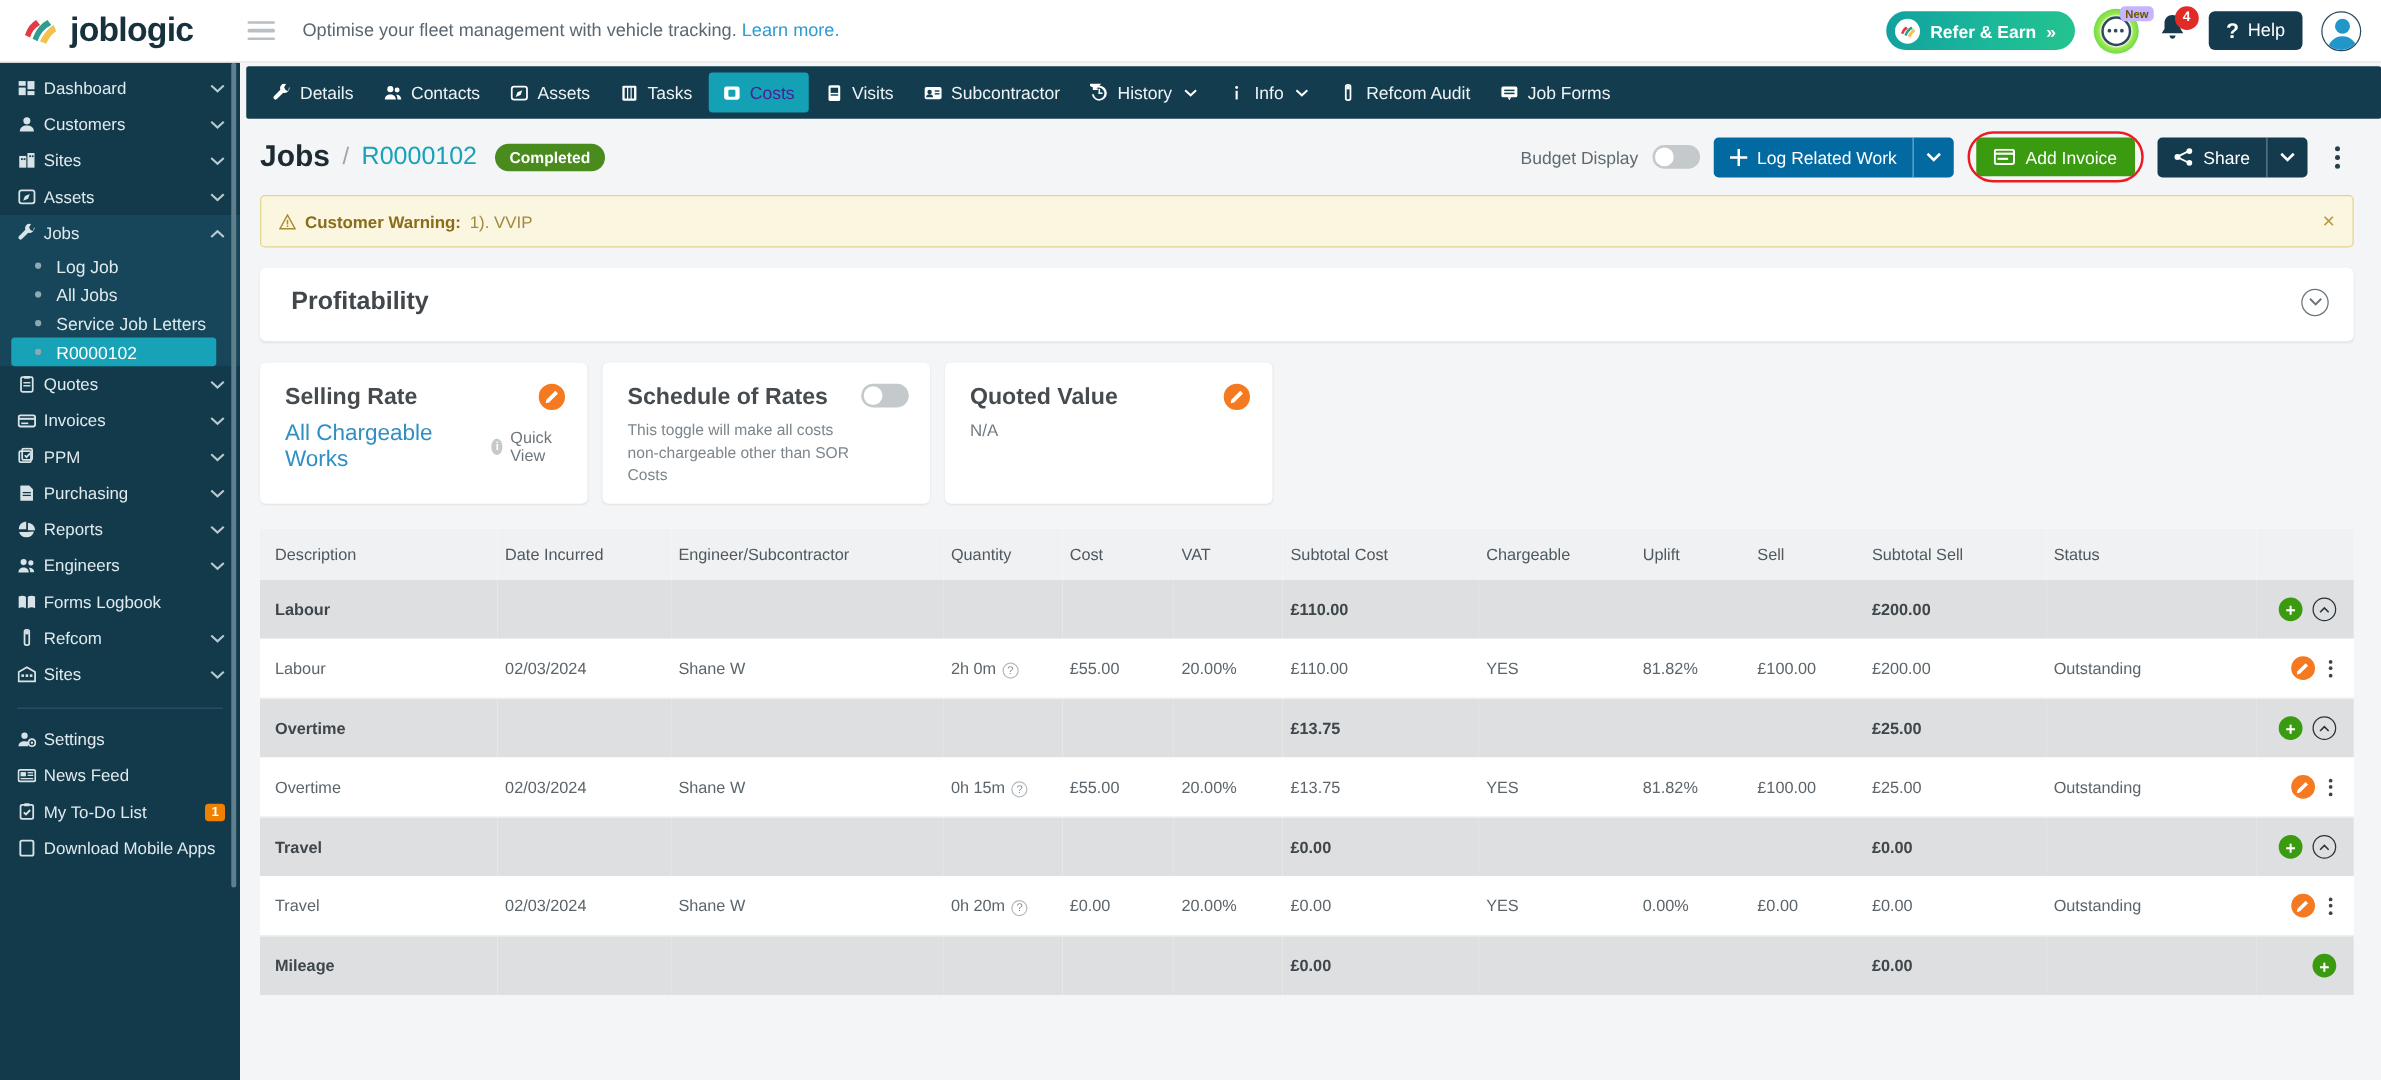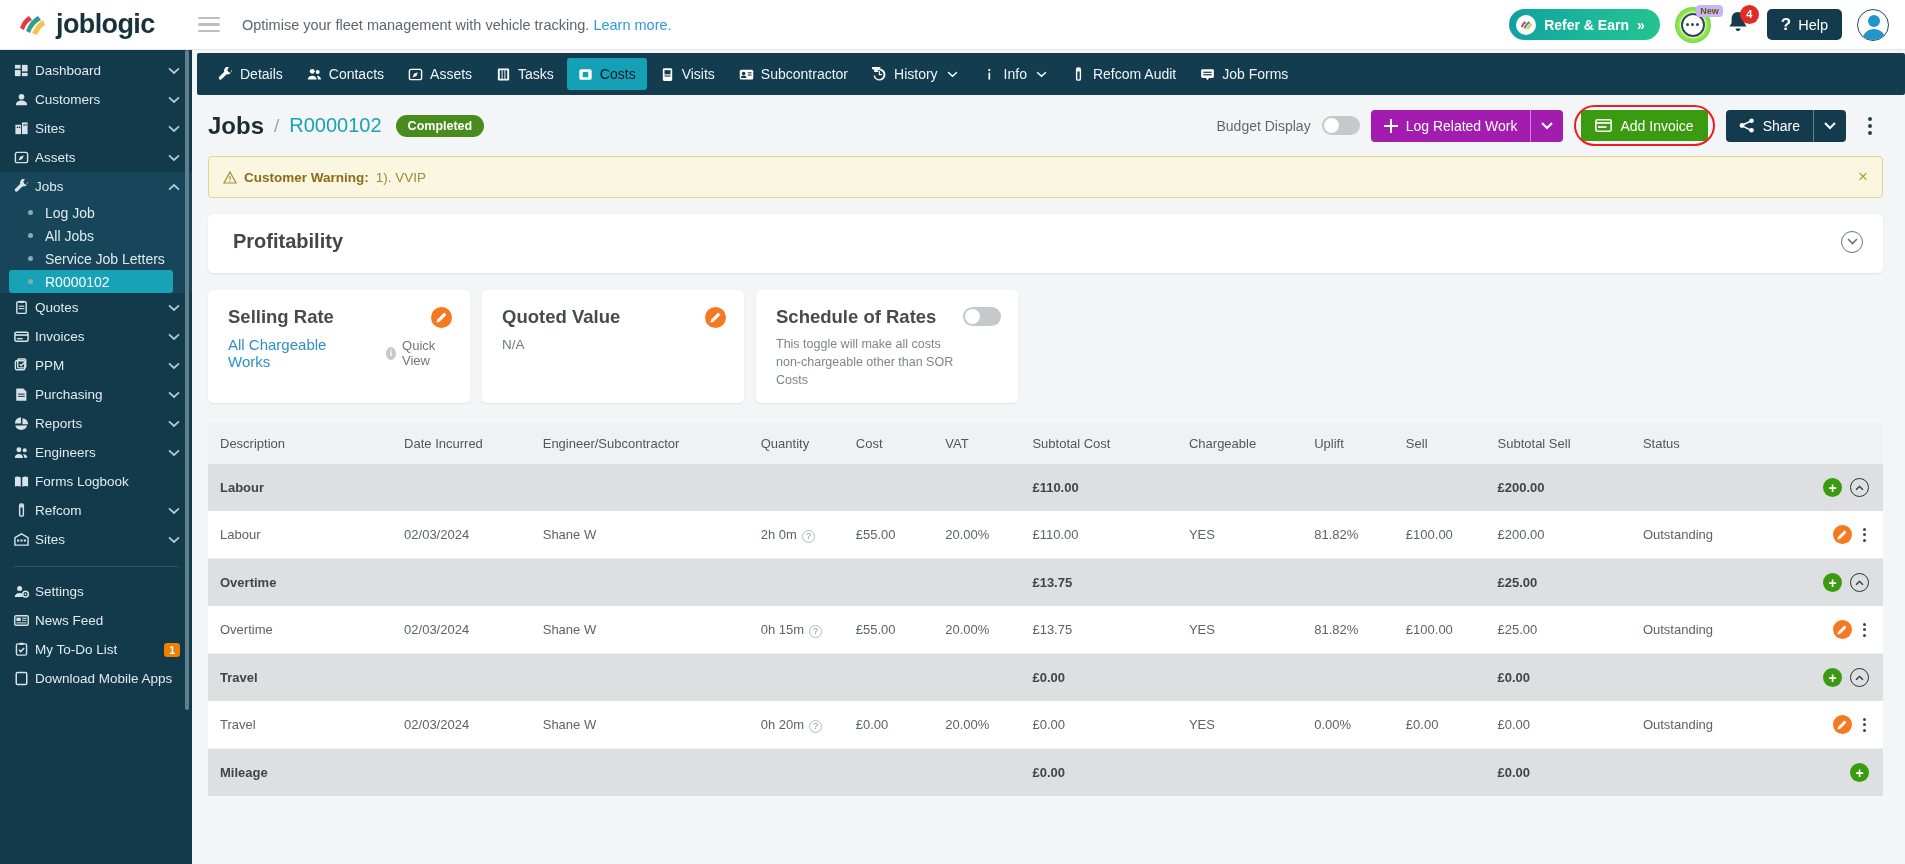--- a/index.html
+++ b/index.html
@@ -95,21 +95,21 @@
   .main { flex: 1; min-width: 0; display: flex; flex-direction: column; background: #f4f5f6; overflow: hidden; position: relative; }
 
   .tabbar {
     background: #133c4f; height: 42px; min-height: 42px; display: flex; align-items: center;
     padding: 0 10px; gap: 2px; margin: 3px 0 0 5px; border-radius: 2px;
   }
   .tab {
     display: flex; align-items: center; gap: 7px; height: 32px; padding: 0 11px;
     color: #eef4f6; font-size: 14px; cursor: pointer; border-radius: 3px; white-space: nowrap;
   }
-  .tab.active { background: #14a0b5; color: #0f172a; }
+  .tab.active { background: #14a0b5; color: #4c1d95; }
   .tab .tico { display: flex; align-items: center; }
   .tab .tchev { font-size: 10px; margin-left: 2px; }
 
   
   .page-head {
     display: flex; align-items: center; padding: 10px 22px 8px 16px; gap: 10px;
   }
   .crumb-jobs { font-size: 24px; font-weight: 700; color: #1d2b33; }
   .crumb-sep { font-size: 19px; color: #9aa5ac; }
   .crumb-id { font-size: 20px; color: #17a2b8; font-weight: 500; cursor: pointer; }
@@ -117,21 +117,21 @@
     background: #4a8b1e; color: #fff; font-size: 12.5px; font-weight: 600;
     border-radius: 11px; padding: 4px 12px; margin-left: 4px;
   }
   .head-actions { margin-left: auto; display: flex; align-items: center; gap: 11px; }
   .budget-label { font-size: 14px; color: #5d6a72; }
   .toggle {
     width: 38px; height: 19px; border-radius: 10px; background: #c4c9cc; position: relative; cursor: pointer;
   }
   .toggle .knob { position: absolute; left: 2px; top: 2px; width: 15px; height: 15px; border-radius: 50%; background: #fff; }
   .btn-green {
-    display: flex; align-items: center; background: #a21caf; color: #fff; height: 32px;
+    display: flex; align-items: center; background: #0369a1; color: #fff; height: 32px;
     border-radius: 4px; font-size: 14px; cursor: pointer; overflow: hidden;
   }
   .btn-green .main-part { display: flex; align-items: center; gap: 8px; padding: 0 13px; height: 100%; }
   .btn-green .split { border-left: 1px solid rgba(255,255,255,.45); padding: 0 10px; display:flex; align-items:center; height:100%; }
   .add-invoice-wrap { position: relative; padding: 5px 7px; }
   .add-invoice-ring {
     position: absolute; inset: 0; border: 2.6px solid #ed1c24; border-radius: 22px; pointer-events: none;
   }
   .btn-invoice {
     display: flex; align-items: center; gap: 8px; background: #3a9a10; color: #fff;
@@ -175,21 +175,21 @@
   .collapse-circle {
     margin-left: auto; width: 22px; height: 22px; border-radius: 50%; border: 1.5px solid #6a757c;
     display: flex; align-items: center; justify-content: center; cursor: pointer; color: #6a757c; font-size: 11px;
   }
 
   
   .cards3 { display: flex; gap: 12px; margin-top: 17px; }
   .mini-card { width: 262px; min-height: 97px; padding: 16px 18px 14px 20px; position: relative; }
   .mini-title { font-size: 18.5px; font-weight: 700; color: #464b4f; }
   .mini-sub { margin-top: 8px; display: flex; align-items: center; gap: 44px; }
-  .link-blue { font-size: 15px; color: #2f8fc4; cursor: pointer; }
+  .link-blue { font-size: 18px; color: #2f8fc4; cursor: pointer; }
   .quickview { display: flex; align-items: center; gap: 6px; font-size: 13px; color: #6d767c; }
   .i-circle { width: 13px; height: 13px; border-radius: 50%; background: #c3c9cd; color: #fff; font-size: 9px;
     display: flex; align-items: center; justify-content: center; font-weight: 700; }
   .pencil-badge {
     position: absolute; right: 18px; top: 17px; width: 21px; height: 21px; border-radius: 50%;
     background: #f47920; display: flex; align-items: center; justify-content: center; cursor: pointer;
   }
   .na-val { margin-top: 9px; font-size: 13.5px; color: #717a80; }
   .sor-desc { margin-top: 7px; font-size: 12.5px; color: #7d868c; line-height: 1.45; width: 180px; }
   .sor-toggle { position: absolute; right: 17px; top: 17px; }
@@ -832,35 +832,35 @@
               </span>
             </div>
             <span class="pencil-badge">
               <svg width="11" height="11" viewBox="0 0 11 11">
                   <path d="M8.2 0.6l2.2 2.2L3.3 9.9 0.5 10.5 1.1 7.7z" fill="#fff"></path>
                 </svg>
             </span>
           </div>
 
           <div class="card mini-card">
+            <div class="mini-title">Schedule of Rates</div>
+            <div class="sor-desc">This toggle will make all costs non-chargeable other than SOR Costs</div>
+            <span class="toggle sor-toggle">
+                <span class="knob"></span>
+              </span>
+          </div>
+
+          <div class="card mini-card">
             <div class="mini-title">Quoted Value</div>
             <div class="na-val">N/A</div>
             <span class="pencil-badge">
               <svg width="11" height="11" viewBox="0 0 11 11">
                   <path d="M8.2 0.6l2.2 2.2L3.3 9.9 0.5 10.5 1.1 7.7z" fill="#fff"></path>
                 </svg>
             </span>
-          </div>
-
-          <div class="card mini-card">
-            <div class="mini-title">Schedule of Rates</div>
-            <div class="sor-desc">This toggle will make all costs non-chargeable other than SOR Costs</div>
-            <span class="toggle sor-toggle">
-                <span class="knob"></span>
-              </span>
           </div>
         </div>
 
         <table class="table">
           <thead>
             <tr id="thead-row">
                 <th class="c-desc">Description</th>
                 <th class="c-date">Date Incurred</th>
                 <th class="c-eng">Engineer/Subcontractor</th>
                 <th class="c-qty">Quantity</th>

